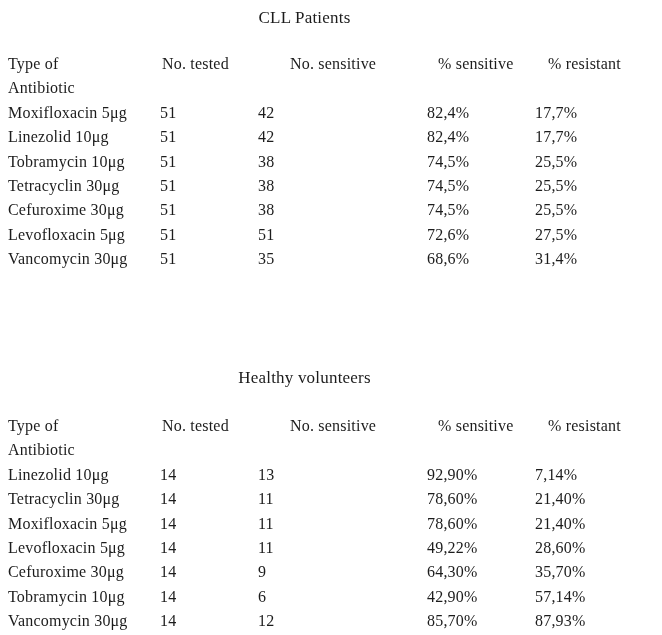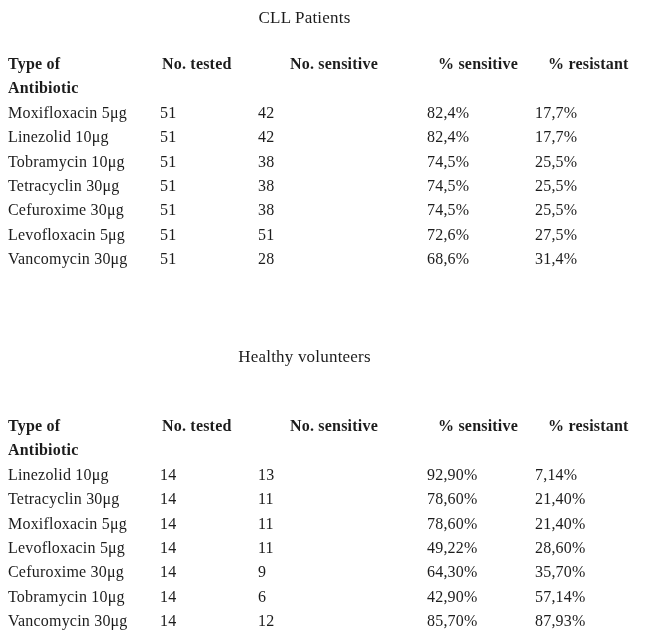--- a/index.html
+++ b/index.html
@@ -5,33 +5,33 @@
   html,body{margin:0;padding:0;}
   body{
     width:662px;height:635px;background:#ffffff;position:relative;overflow:hidden;
     font-family:"Liberation Serif", serif;color:#1c1c1c;
   }
   .tbl-title{
     position:absolute;left:0;width:609px;text-align:center;
     font-size:17px;line-height:26px;letter-spacing:0.2px;
   }
   #title-1{top:5px;}
-  #title-2{top:344px;}
+  #title-2{top:365px;}
   table.data{
     position:absolute;left:8px;width:642px;
     border-collapse:collapse;table-layout:fixed;
   }
   #table-1{top:52px;}
   #table-2{top:414px;}
   th,td{
     padding:0;margin:0;font-size:16px;line-height:24.4px;letter-spacing:0.2px;
     overflow:hidden;white-space:nowrap;
   }
   thead th{
-    font-weight:bold;text-align:left;vertical-align:top;white-space:pre-line;
+    font-weight:normal;text-align:left;vertical-align:top;white-space:pre-line;
   }
   thead th:nth-child(2){padding-left:2px;}
   thead th:nth-child(3){padding-left:32px;margin-top:24px;}
   thead th:nth-child(4){padding-left:11px;}
   thead th:nth-child(5){padding-left:13px;}
   tbody td{height:24.4px;}
   tbody td:not(:first-child){text-align:left;}
   col.c1{width:152px;}
   col.c2{width:98px;}
   col.c3{width:169px;}
@@ -100,21 +100,21 @@
     <tr>
       <td>Levofloxacin 5μg</td>
       <td>51</td>
       <td>51</td>
       <td>72,6%</td>
       <td>27,5%</td>
     </tr>
     <tr>
       <td>Vancomycin 30μg</td>
       <td>51</td>
-      <td>28</td>
+      <td>35</td>
       <td>68,6%</td>
       <td>31,4%</td>
     </tr>
   </tbody>
 </table>
 
 <div id="title-2" class="tbl-title">Healthy volunteers</div>
 
 <table id="table-2" class="data">
   <colgroup>

